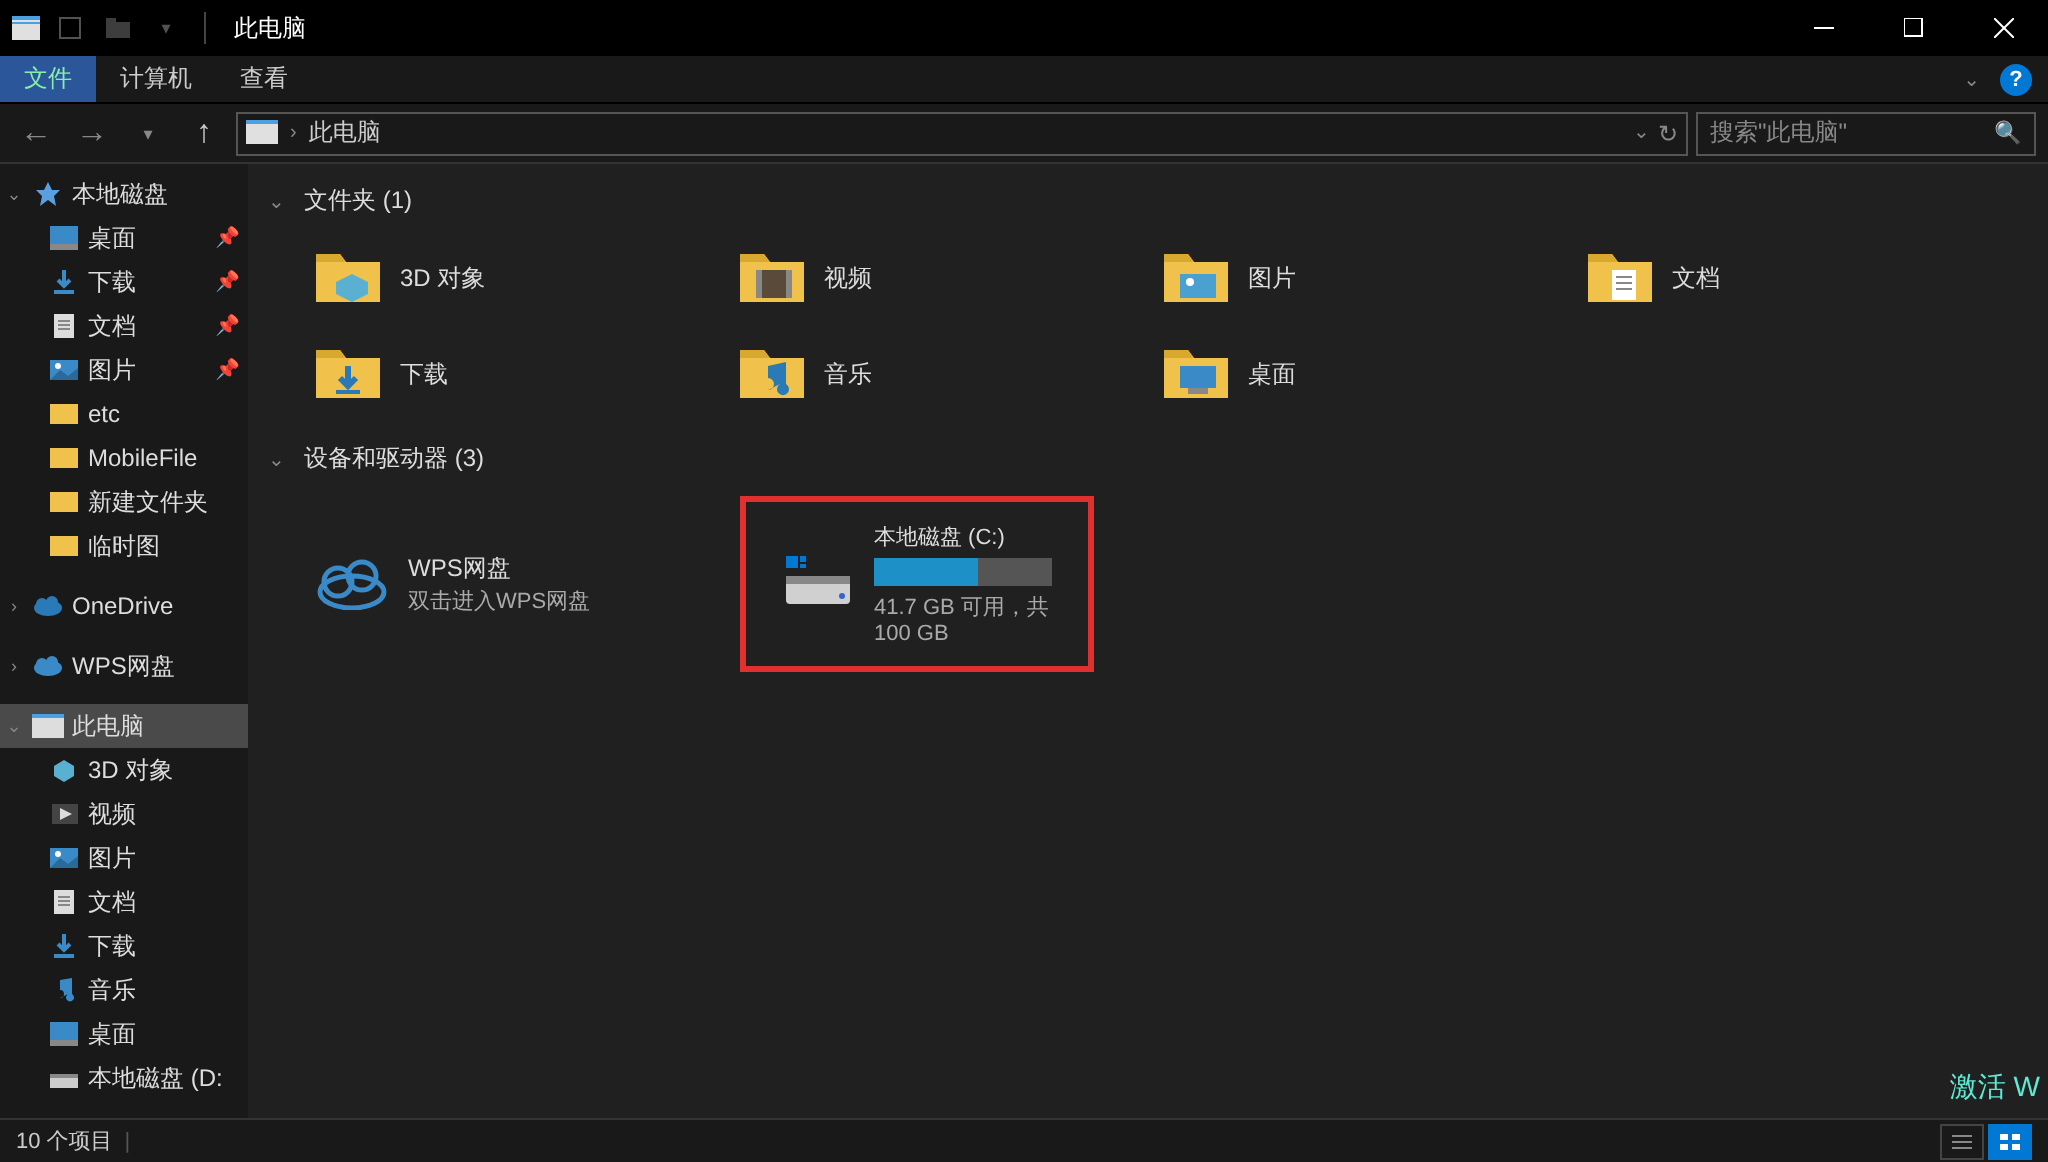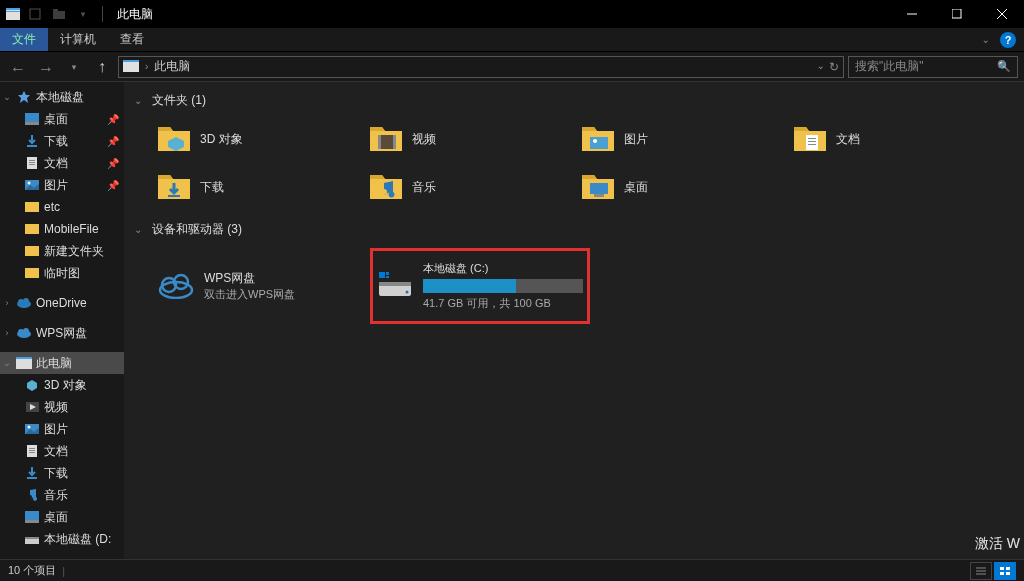--- a/index.html
+++ b/index.html
@@ -47,37 +47,37 @@
 
 .content { flex: 1; background: #202020; padding: 6px 10px; position: relative; overflow: hidden; }
 .group-header { display: flex; align-items: center; color: #ddd; font-size: 12px; padding: 4px 0; gap: 6px; }
 .group-caret { color: #888; font-size: 10px; width: 12px; }
 .items-grid { display: flex; flex-wrap: wrap; gap: 8px 4px; padding-left: 20px; padding-top: 6px; padding-bottom: 10px; }
 .folder-item { width: 208px; height: 40px; display: flex; align-items: center; gap: 8px; color: #ddd; font-size: 12px; padding: 2px; }
 .folder-icon { width: 36px; height: 36px; flex-shrink: 0; }
 
 .drives-grid { display: flex; flex-wrap: wrap; gap: 8px 8px; padding-left: 20px; padding-top: 6px; }
 .drive-item { width: 208px; display: flex; align-items: center; gap: 10px; padding: 4px; }
-.drive-item.highlighted { border: 3px solid #e03030; padding: 10px 4px; width: 220px; }
+.drive-item.highlighted { border: 3px solid #e03030; padding: 10px 18px; width: 177px; }
 .drive-icon { width: 36px; height: 36px; flex-shrink: 0; }
 .drive-info { flex: 1; color: #ddd; font-size: 11px; }
 .drive-bar { height: 14px; background: #555; margin: 3px 0; position: relative; }
 .drive-fill { height: 100%; background: #1e90c8; }
 .drive-sub { color: #aaa; font-size: 11px; }
 
 .cloud-item { width: 208px; display: flex; align-items: center; gap: 10px; padding: 4px; color: #ddd; font-size: 12px; }
 .cloud-icon { width: 36px; height: 36px; flex-shrink: 0; display: flex; align-items: center; justify-content: center; }
 .cloud-sub { color: #aaa; font-size: 11px; }
 
 .statusbar { position: absolute; bottom: 0; left: 0; right: 0; height: 22px; background: #191919; color: #ccc; font-size: 11px; display: flex; align-items: center; padding: 0 8px; border-top: 1px solid #333; }
 .statusbar-right { margin-left: auto; display: flex; gap: 2px; }
 .view-btn { width: 22px; height: 18px; border: 1px solid #444; display: flex; align-items: center; justify-content: center; }
 .view-btn.active { background: #0078d4; border-color: #0078d4; }
 
-.watermark { position: absolute; right: 4px; bottom: 28px; color: #e5e5e5; font-size: 14px; margin-top: 31px; }
+.watermark { position: absolute; right: 4px; bottom: 28px; color: #5eead4; font-size: 14px; margin-top: 31px; }
 
 
 svg { display: block; }
 </style>
 </head>
 <body>
 
 <div class="titlebar">
   <div class="titlebar-left">
     <span class="titlebar-icon">

